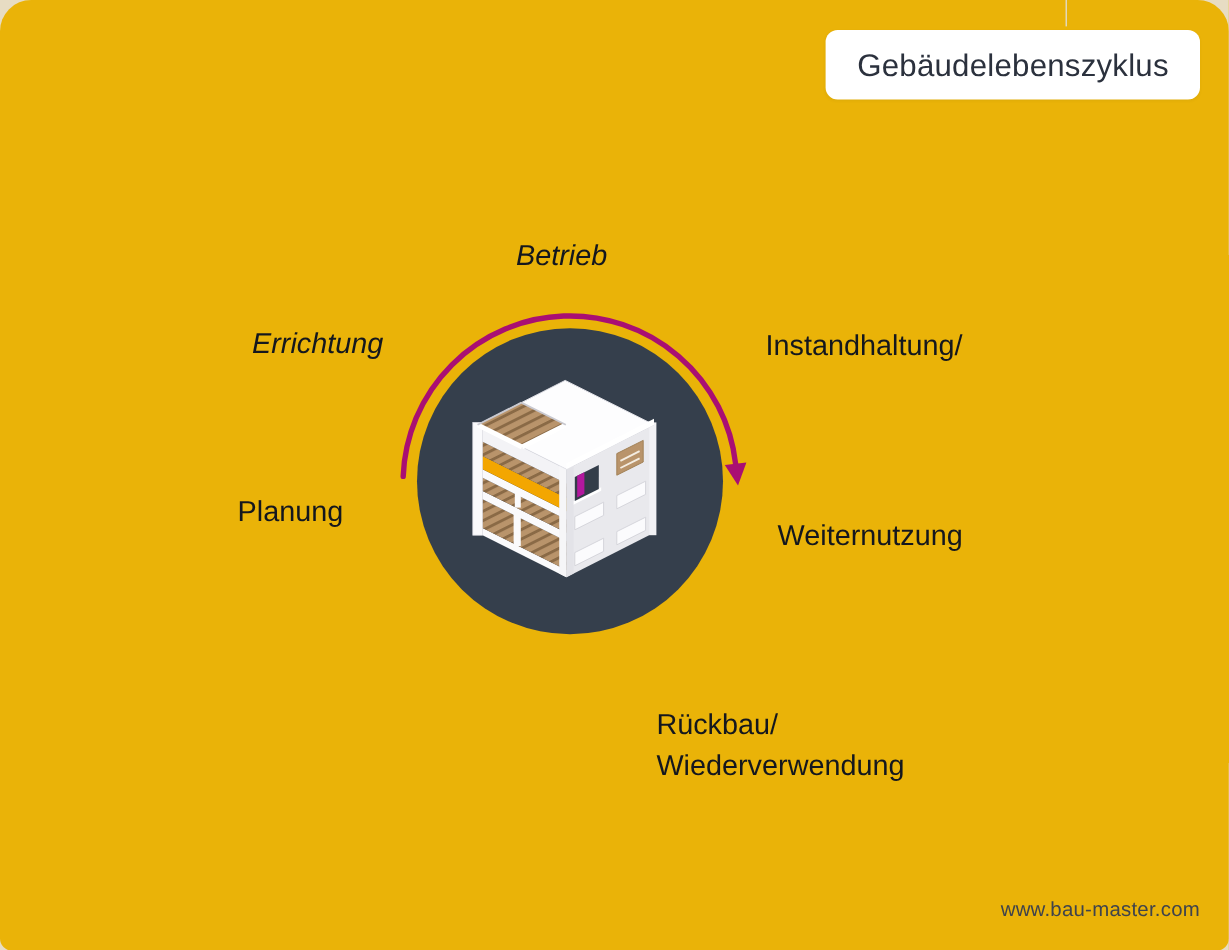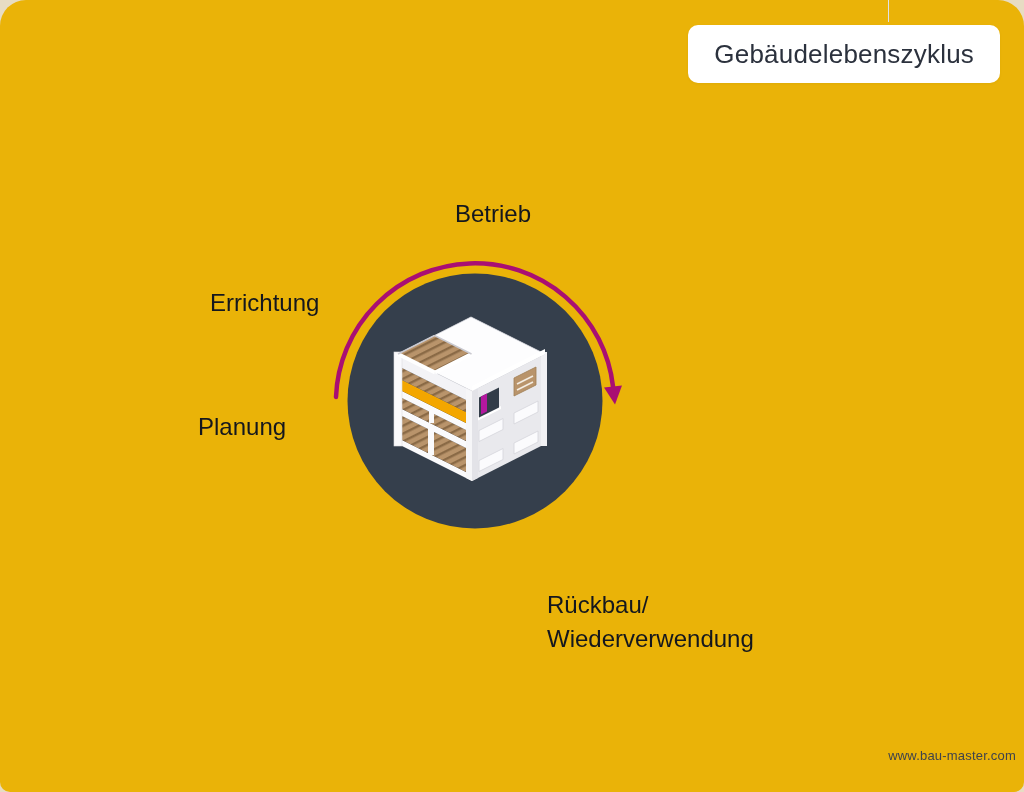--- a/index.html
+++ b/index.html
@@ -39,32 +39,32 @@
     width: 1024px; height: 792px;
   }
   .stage-label {
     position: absolute;
     font-size: 24px;
     font-weight: 500;
     line-height: 34px;
     color: #14171e;
     white-space: nowrap;
   }
-  .stage-betrieb        { left: 455px; top: 197px; }
+  .stage-betrieb        { left: 430px; top: 197px; font-style: italic; }
   .stage-instandhaltung { left: 638px; top: 272px; }
   .stage-weiternutzung  { left: 648px; top: 430px; }
   .stage-rueckbau       { left: 547px; top: 552px; margin-top: 36px; }
   .stage-recycling      { left: 272px; top: 535px; }
   .stage-planung        { left: 198px; top: 410px; }
-  .stage-errichtung     { left: 210px; top: 286px; }
+  .stage-errichtung     { left: 210px; top: 270px; font-style: italic; }
   .stage-line { display: block; }
   .site-credit {
     position: absolute;
-    top: 748px; right: 8px;
-    font-size: 13px;
+    top: 748px; right: 24px;
+    font-size: 17px;
     color: #3f434c;
     letter-spacing: 0.2px;
   }
 </style>
 </head>
 <body>
 
 <div class="canvas">
 
   <div class="top-divider"></div>
@@ -135,20 +135,24 @@
       <line x1="435" y1="372.5" x2="471.5" y2="354" stroke="#ffffff" stroke-width="4"></line>
       <line x1="398" y1="354" x2="434.5" y2="335.5" stroke="#c9c9d0" stroke-width="1.5"></line>
       <line x1="434.5" y1="335.5" x2="471.5" y2="354" stroke="#c9c9d0" stroke-width="1.5"></line>
     </g>
   </svg>
 
   <div class="stage-label stage-betrieb">
     <span class="stage-line">Betrieb</span>
   </div>
   <div class="stage-label stage-instandhaltung">
+    <span class="stage-line">Instandhaltung/</span>
+  </div>
+  <div class="stage-label stage-weiternutzung">
+    <span class="stage-line">Weiternutzung</span>
   </div>
   <div class="stage-label stage-rueckbau">
     <span class="stage-line">Rückbau/</span>
     <span class="stage-line">Wiederverwendung</span>
   </div>
   <div class="stage-label stage-planung">
     <span class="stage-line">Planung</span>
   </div>
   <div class="stage-label stage-errichtung">
     <span class="stage-line">Errichtung</span>

